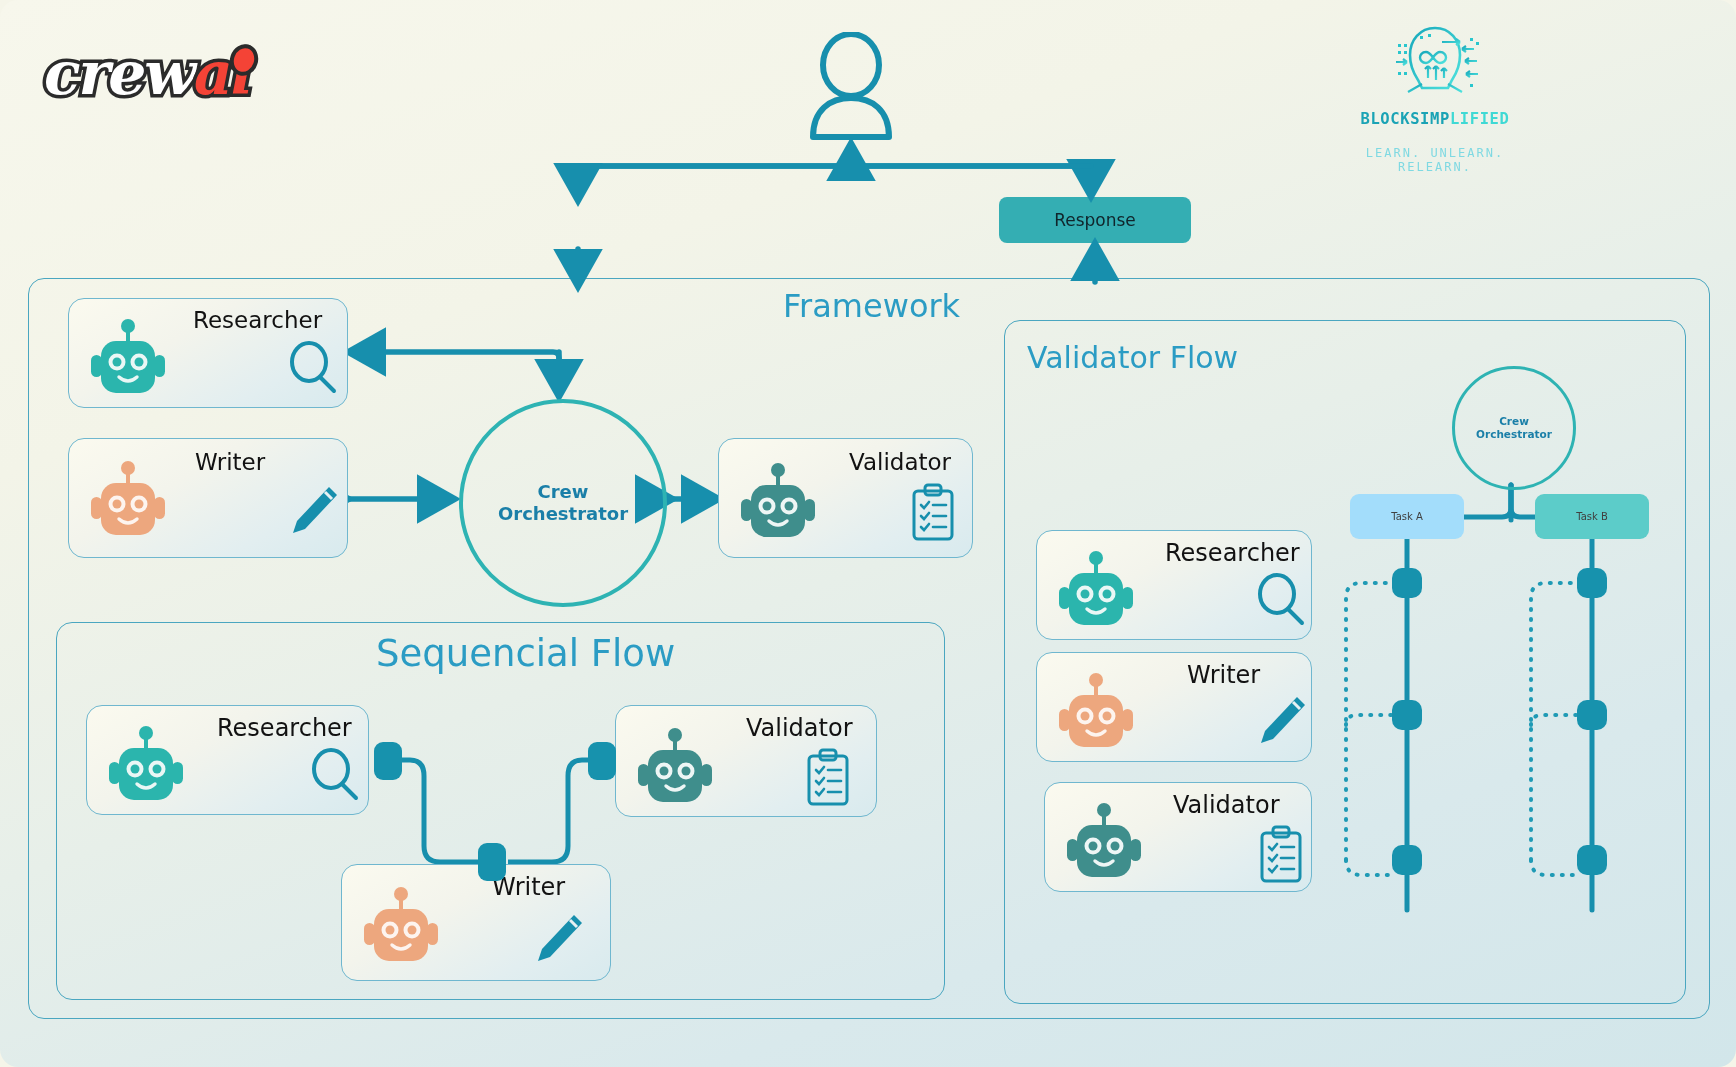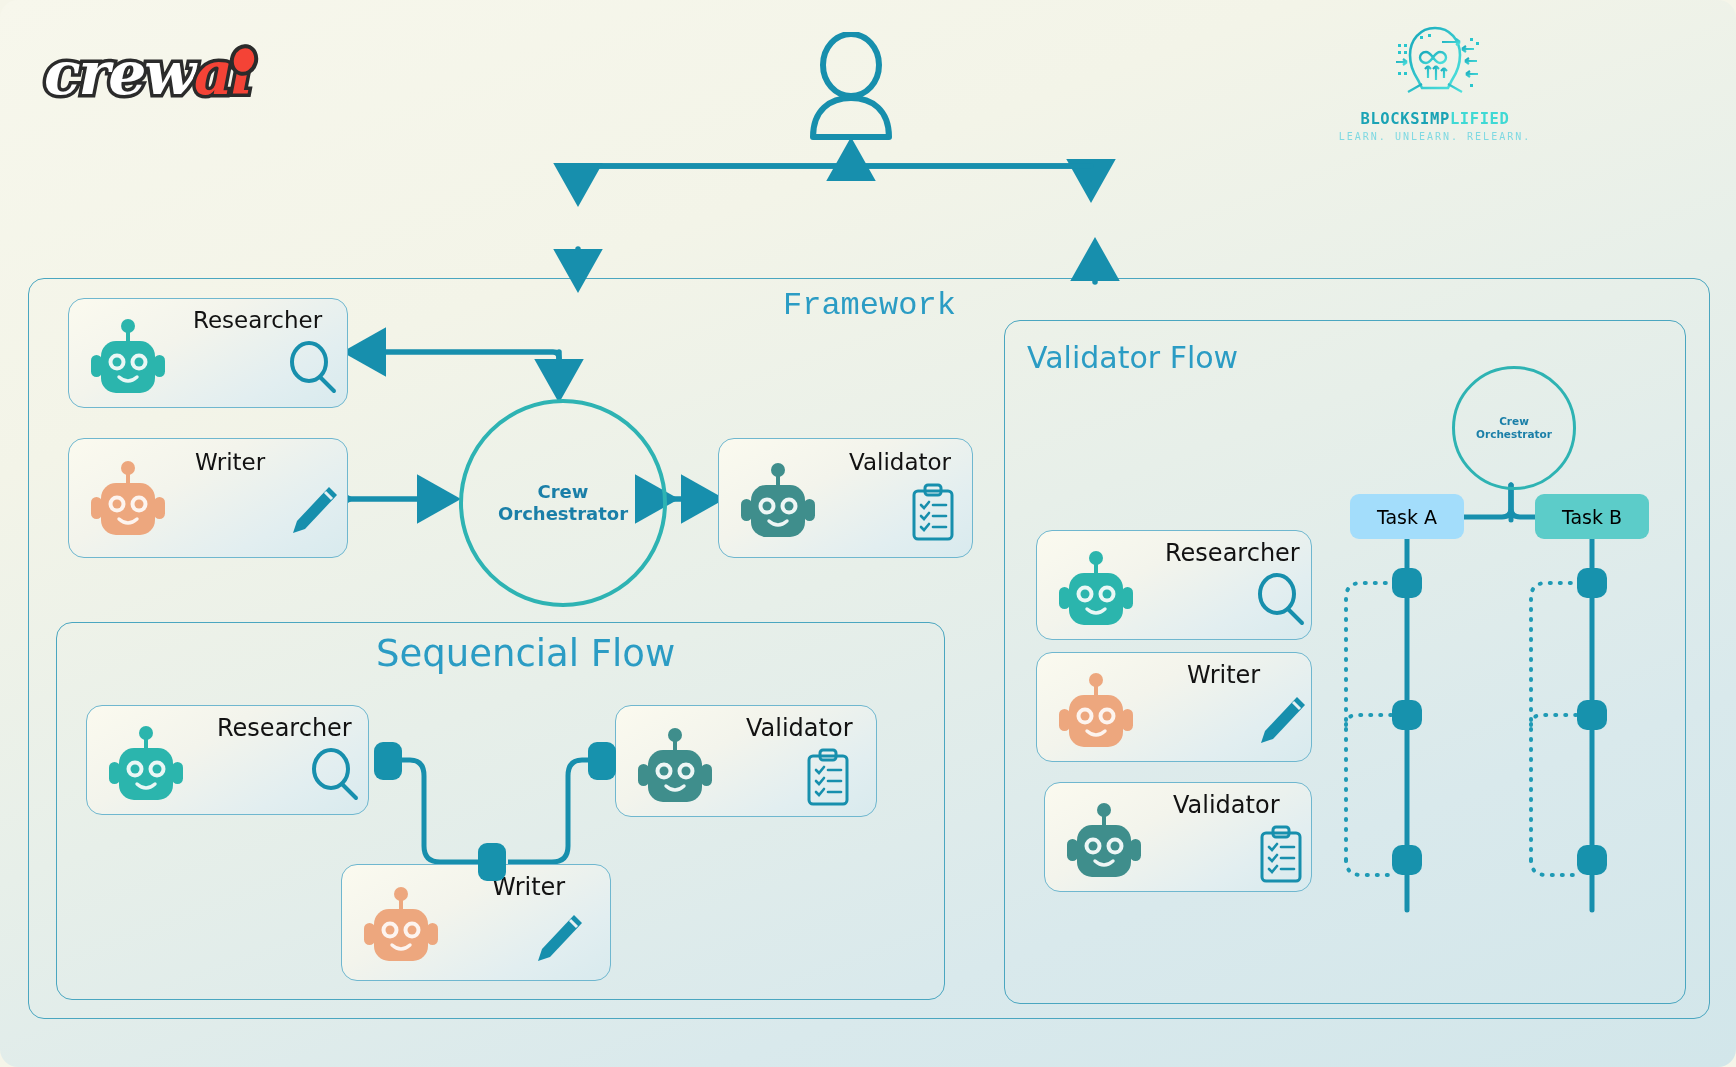--- a/index.html
+++ b/index.html
@@ -31,35 +31,35 @@
 
   #bs-logo{left:1325px;top:22px;width:220px;height:120px;text-align:center;}
   #bs-logo .bs-name{
     font-family:"DejaVu Sans Mono", monospace;
     font-size:15.5px;font-weight:700;letter-spacing:0.6px;margin-top:2px;
   }
   #bs-logo .bs-name .a{color:#1aa3b5;margin-top:19px;}
   #bs-logo .bs-name .b{color:#3fd9d4;}
   #bs-logo .bs-tag{
     font-family:"DejaVu Sans Mono", monospace;
-    font-size:10px;letter-spacing:2px;color:#7fd9e2;margin-top:3px;
+    font-size:12px;letter-spacing:2px;color:#7fd9e2;margin-top:18px;
   }
 
   
   .pillbox{
     background:#34aeb3;border-radius:8px;display:flex;align-items:center;justify-content:center;
     color:#10252b;font-size:17px;
   }
   #prompt-box{left:485px;top:203px;width:192px;height:46px;}
   #response-box{left:999px;top:197px;width:192px;height:46px;}
 
   
   .panel{border:1.6px solid #4aa6c0;border-radius:16px;}
   #framework-panel{left:28px;top:278px;width:1680px;height:739px;background:rgba(255,255,255,0.02);}
-  #framework-title{left:783px;top:287px;font-size:32px;color:#2b9cc4;font-weight:400;font-family:Liberation Mono, monospace;}
+  #framework-title{left:783px;top:287px;font-size:32px;color:#2b9cc4;font-weight:400;}
 
   #sequential-panel{left:56px;top:622px;width:887px;height:376px;}
   #sequential-title{left:376px;top:632px;font-size:37px;color:#2b9cc4;}
 
   #parallel-panel{left:1004px;top:320px;width:680px;height:682px;}
   #parallel-title{left:1027px;top:340px;font-size:30px;color:#2b9cc4;}
 
   
   .agent{
     border:1.3px solid #6fb7cf;border-radius:16px;
@@ -80,21 +80,21 @@
     position:absolute;border-radius:50%;border:4px solid #2eb3b3;
     display:flex;align-items:center;justify-content:center;text-align:center;
     color:#1a7fa8;font-weight:700;line-height:1.25;
   }
   #orch-main{left:459px;top:399px;width:200px;height:200px;font-size:18px;}
   #orch-small{left:1452px;top:366px;width:118px;height:118px;font-size:10.5px;border-width:3px;}
 
   
   .task{
     position:absolute;border-radius:9px;display:flex;align-items:center;justify-content:center;
-    font-size:19px;color:#000000;
+    font-size:10px;color:#404040;
   }
   #task-a{left:1350px;top:494px;width:114px;height:45px;background:#a3ddfb;}
   #task-b{left:1535px;top:494px;width:114px;height:45px;background:#5cccc9;}
 
   
   #join-box{
     left:1349px;top:910px;width:319px;height:75px;
     border:1.3px solid #6fb7cf;border-radius:16px;
     background:linear-gradient(150deg,#fbfaef 0%,#f1f3ea 45%,#dfeef1 100%);
     display:flex;align-items:center;justify-content:center;
@@ -157,20 +157,21 @@
     </svg>
     <div class="bs-name"><span class="a">BLOCKSIMP</span><span class="b">LIFIED</span></div>
     <div class="bs-tag">LEARN. UNLEARN. RELEARN.</div>
   </div>
 
   <svg class="abs" style="left:796px;top:32px;" width="110" height="108" viewBox="0 0 110 108">
     <ellipse cx="55" cy="33" rx="28" ry="31" fill="none" stroke="#178fad" stroke-width="6"></ellipse>
     <path d="M17 105 C17 78 34 66 55 66 C76 66 93 78 93 105 Z" fill="none" stroke="#178fad" stroke-width="6" stroke-linejoin="round"></path>
   </svg>
 
+  <div class="abs pillbox" id="response-box">Response</div>
 
   <div class="abs panel" id="framework-panel"></div>
   <div class="abs" id="framework-title">Framework</div>
 
   <div class="abs panel" id="sequential-panel"></div>
   <div class="abs" id="sequential-title">Sequencial Flow</div>
 
   <div class="abs panel" id="parallel-panel"></div>
   <div class="abs" id="parallel-title">Validator Flow</div>
 

